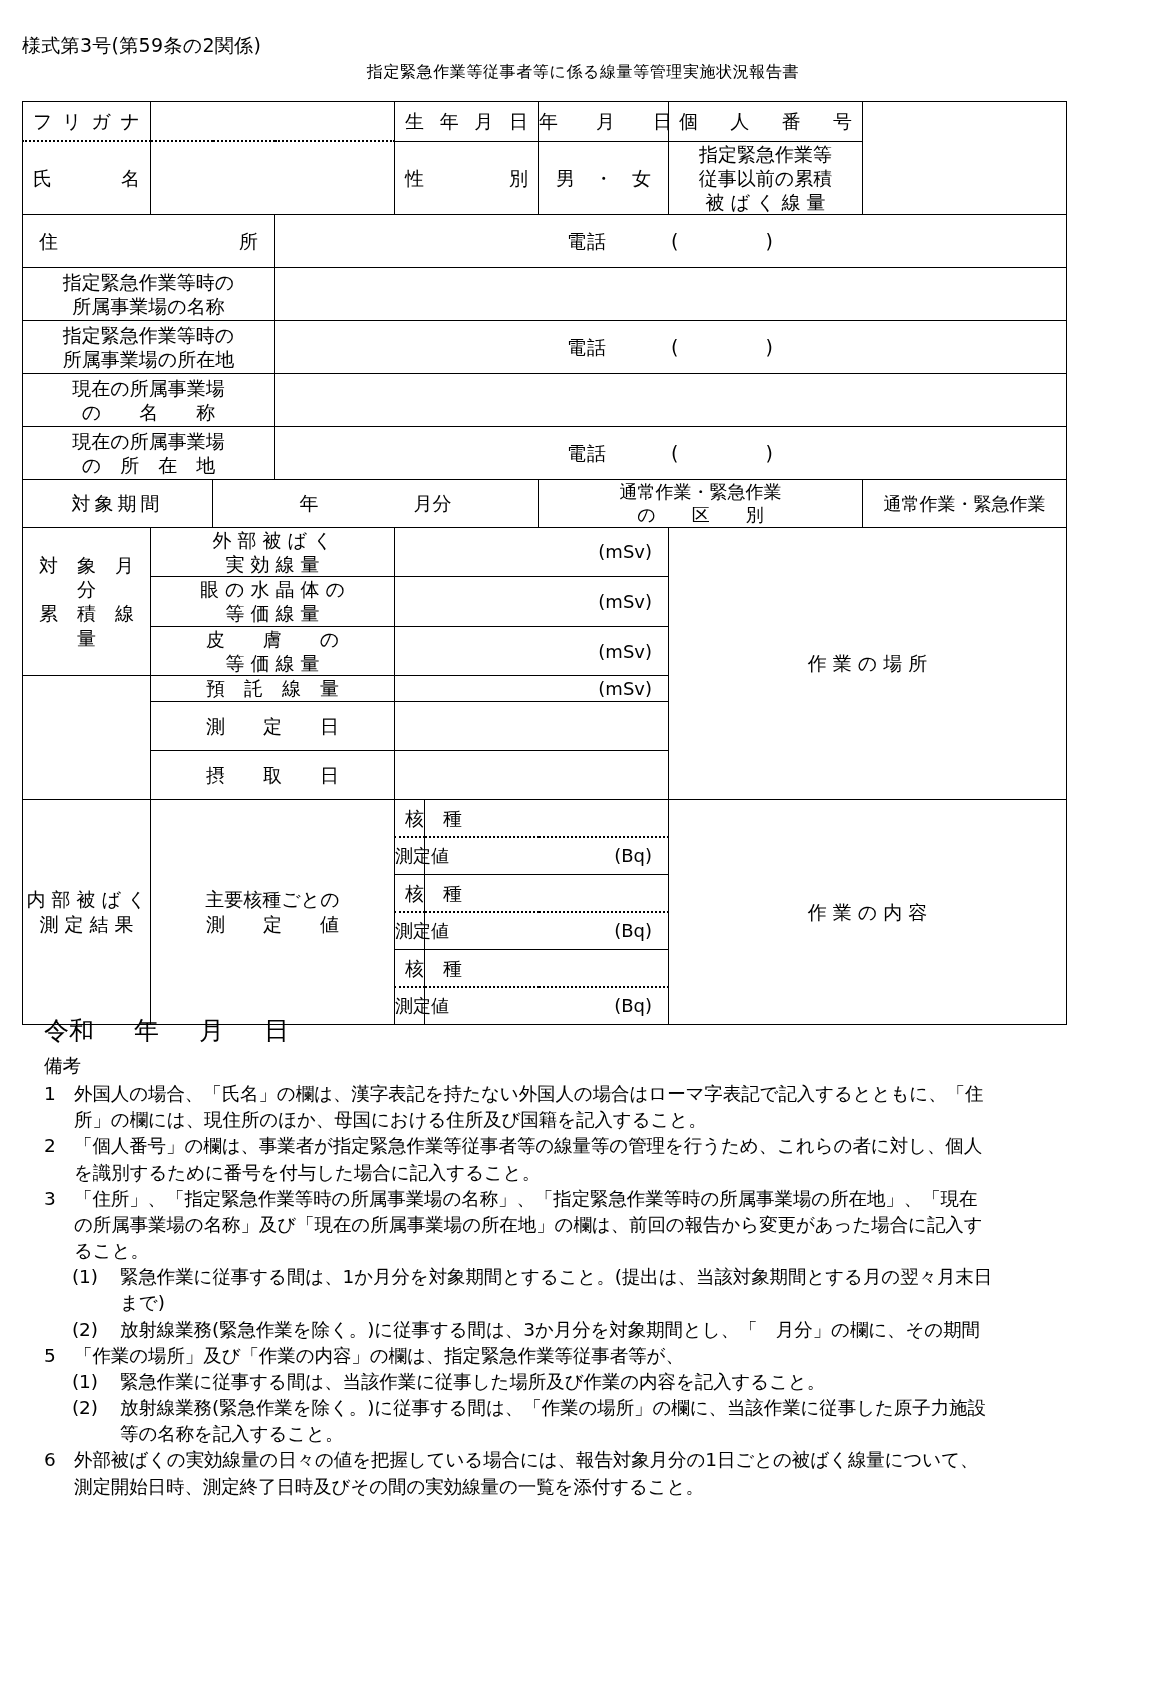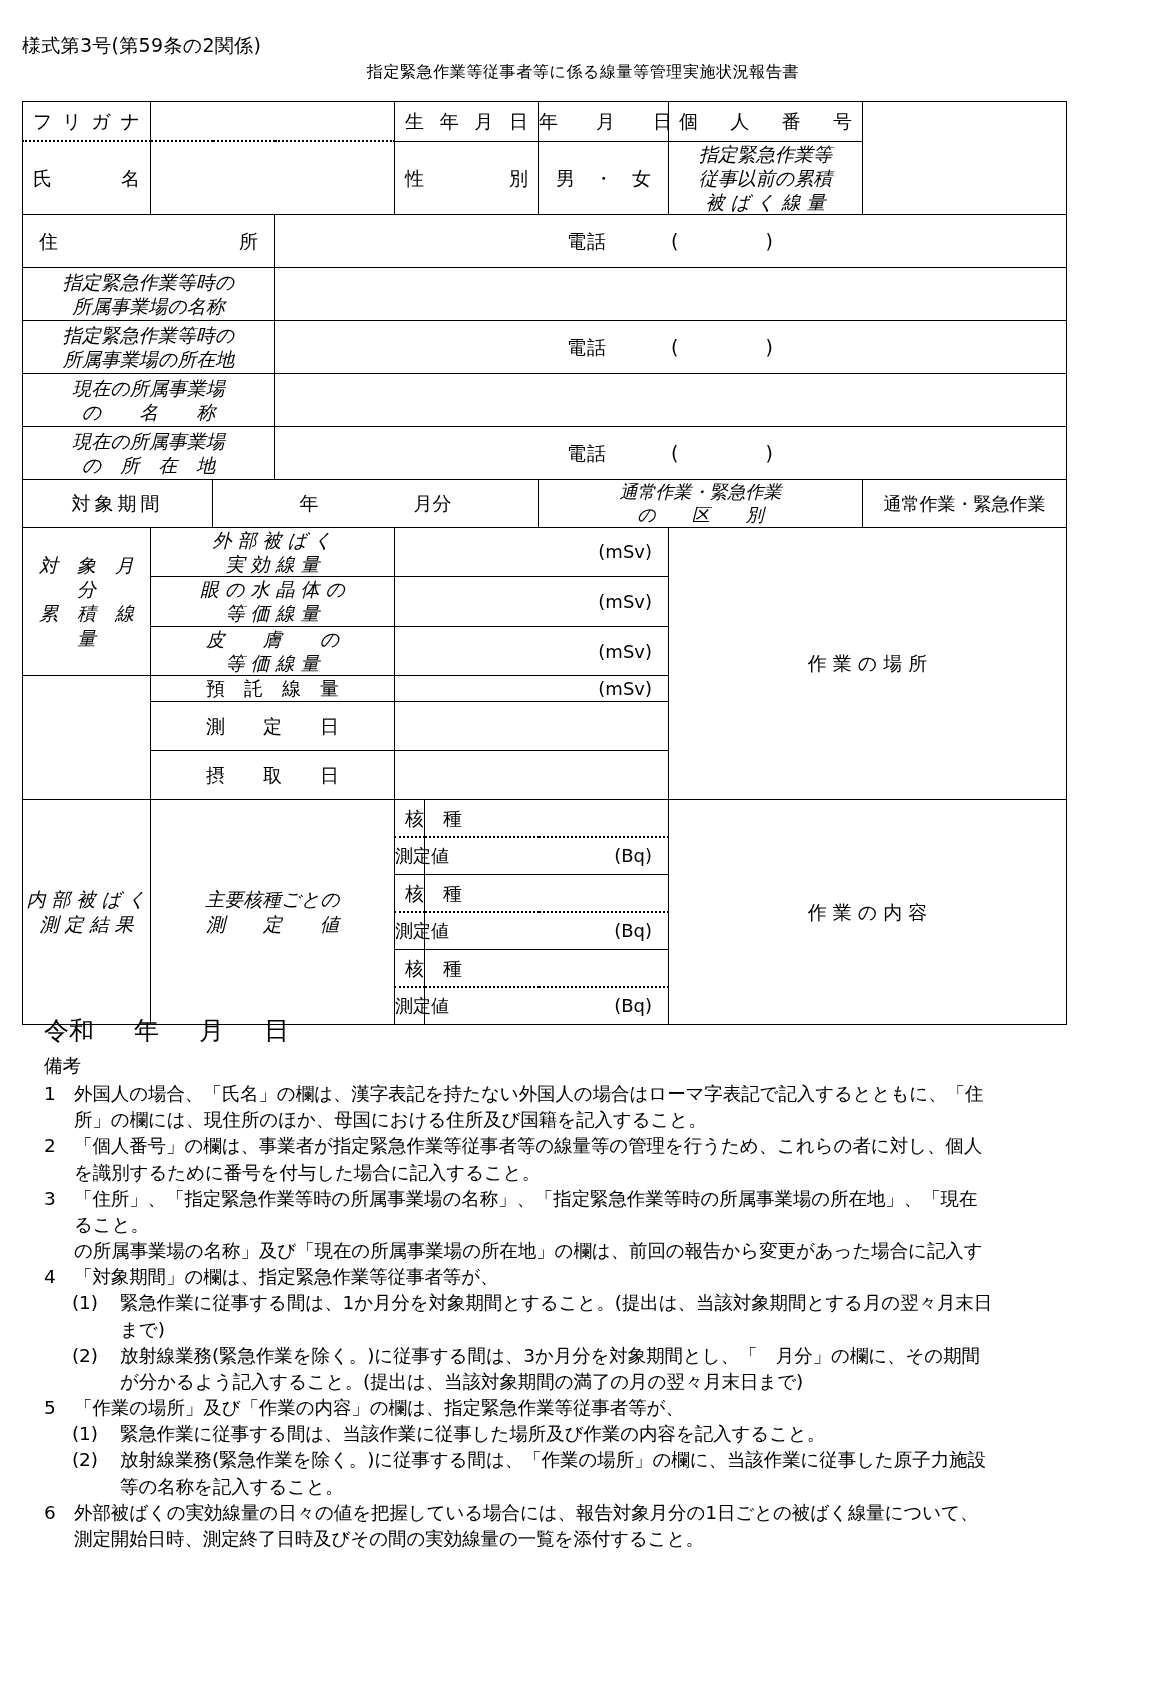--- a/index.html
+++ b/index.html
@@ -93,21 +93,21 @@
   .tel-line {
     display: block;
     text-align: center;
     letter-spacing: 1px;
     white-space: nowrap;
   }
   .tel-line .paren-gap { display: inline-block; width: 86px; }
   .tel-pre { display: inline-block; width: 64px; }
 
   .two-line { display: block; }
-  .two-line span { display: block; font-style: italic; }
+  .two-line span { display: block; }
 
   
   .date-line {
     position: absolute;
     left: 44px;
     top: 1014px;
     font-size: 25px;
     white-space: nowrap;
   }
   .date-line .g { display: inline-block; width: 40px; }
@@ -428,28 +428,26 @@
   <div class="remarks">
     <div class="remarks-title">備考</div>
 
     <div class="note"><span class="num">1</span><span>外国人の場合、「氏名」の欄は、漢字表記を持たない外国人の場合はローマ字表記で記入するとともに、「住</span></div>
     <div class="note" style="padding-left:30px;text-indent:0"><span>所」の欄には、現住所のほか、母国における住所及び国籍を記入すること。</span></div>
 
     <div class="note"><span class="num">2</span><span>「個人番号」の欄は、事業者が指定緊急作業等従事者等の線量等の管理を行うため、これらの者に対し、個人</span></div>
     <div class="note" style="padding-left:30px;text-indent:0"><span>を識別するために番号を付与した場合に記入すること。</span></div>
 
     <div class="note"><span class="num">3</span><span>「住所」、「指定緊急作業等時の所属事業場の名称」、「指定緊急作業等時の所属事業場の所在地」、「現在</span></div>
+    <div class="note" style="padding-left:30px;text-indent:0"><span>の所属事業場の名称」及び「現在の所属事業場の所在地」の欄は、前回の報告から変更があった場合に記入す</span></div>
     <div class="note" style="padding-left:30px;text-indent:0"><span>ること。</span></div>
-    <div class="note" style="padding-left:30px;text-indent:0"><span>の所属事業場の名称」及び「現在の所属事業場の所在地」の欄は、前回の報告から変更があった場合に記入す</span></div>
-
-    <div class="note"><span class="num">4</span><span>「対象期間」の欄は、指定緊急作業等従事者等が、</span></div>
+
     <div class="subnote"><span class="num">(1)</span><span>緊急作業に従事する間は、1か月分を対象期間とすること。(提出は、当該対象期間とする月の翌々月末日</span></div>
     <div class="subnote" style="text-indent:0"><span>まで)</span></div>
     <div class="subnote"><span class="num">(2)</span><span>放射線業務(緊急作業を除く。)に従事する間は、3か月分を対象期間とし、「　月分」の欄に、その期間</span></div>
-    <div class="subnote" style="text-indent:0"><span>が分かるよう記入すること。(提出は、当該対象期間の満了の月の翌々月末日まで)</span></div>
 
     <div class="note"><span class="num">5</span><span>「作業の場所」及び「作業の内容」の欄は、指定緊急作業等従事者等が、</span></div>
     <div class="subnote"><span class="num">(1)</span><span>緊急作業に従事する間は、当該作業に従事した場所及び作業の内容を記入すること。</span></div>
     <div class="subnote"><span class="num">(2)</span><span>放射線業務(緊急作業を除く。)に従事する間は、「作業の場所」の欄に、当該作業に従事した原子力施設</span></div>
     <div class="subnote" style="text-indent:0"><span>等の名称を記入すること。</span></div>
 
     <div class="note"><span class="num">6</span><span>外部被ばくの実効線量の日々の値を把握している場合には、報告対象月分の1日ごとの被ばく線量について、</span></div>
     <div class="note" style="padding-left:30px;text-indent:0"><span>測定開始日時、測定終了日時及びその間の実効線量の一覧を添付すること。</span></div>
   </div>
 

